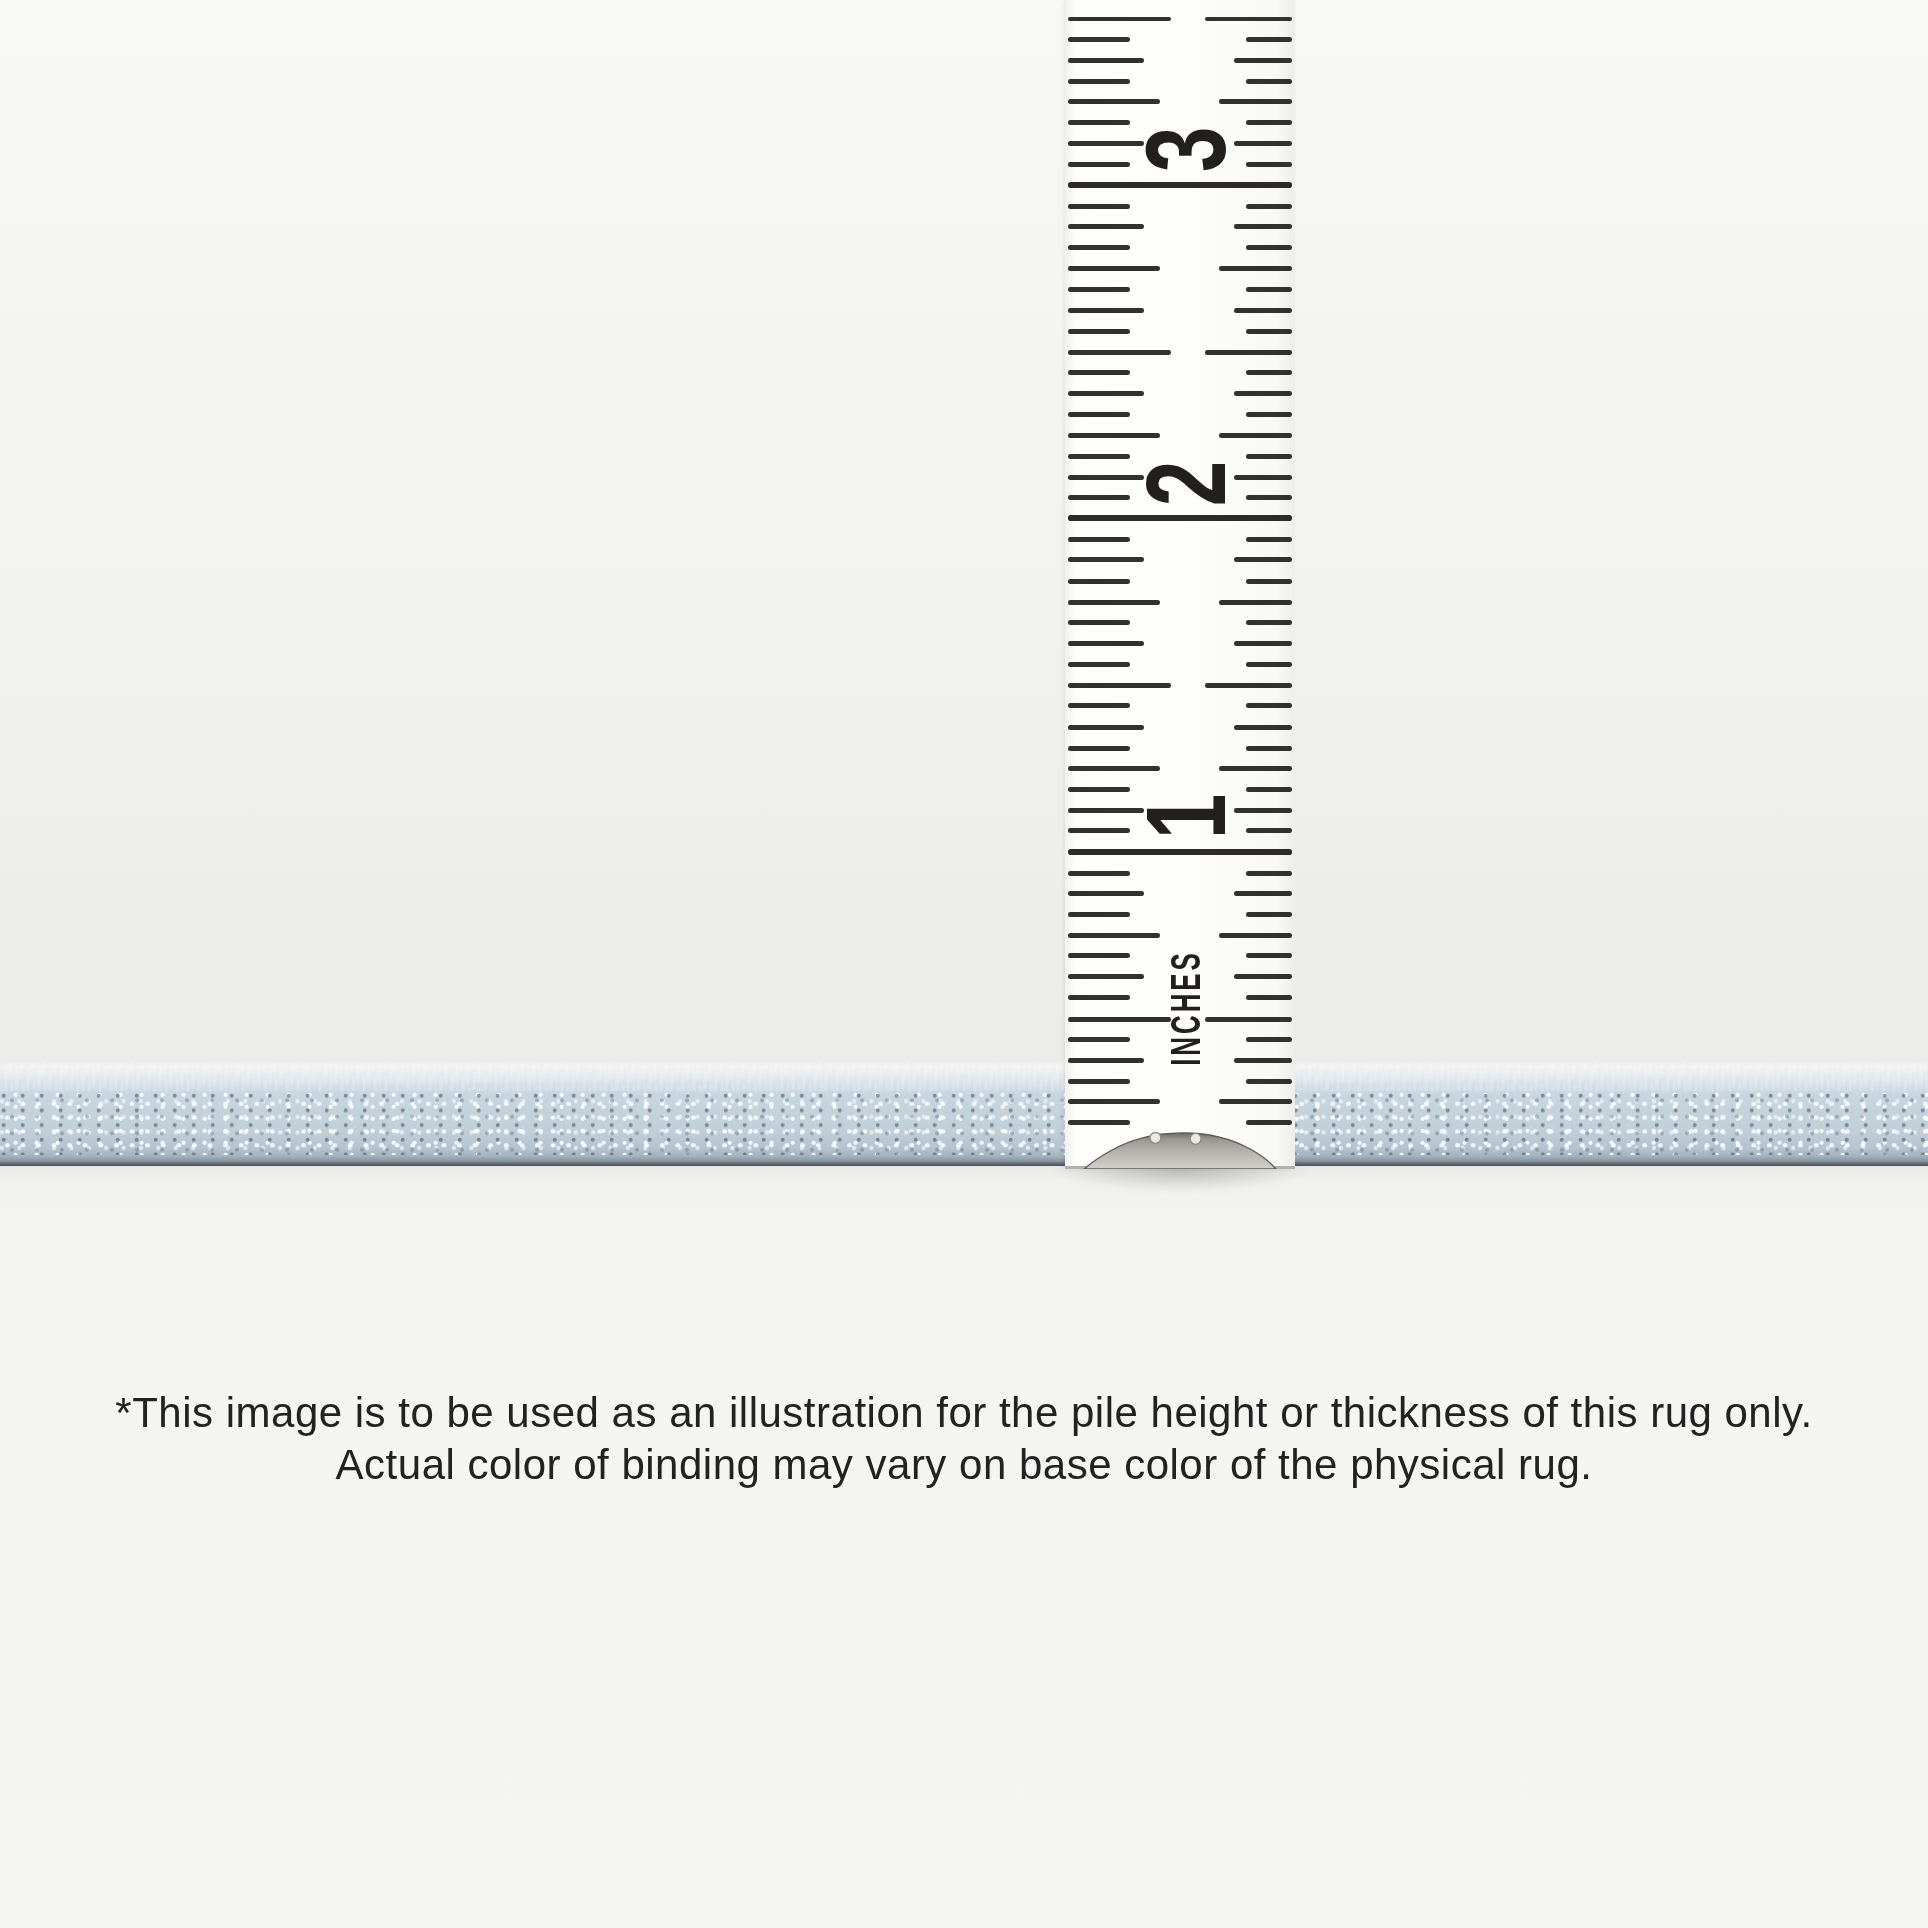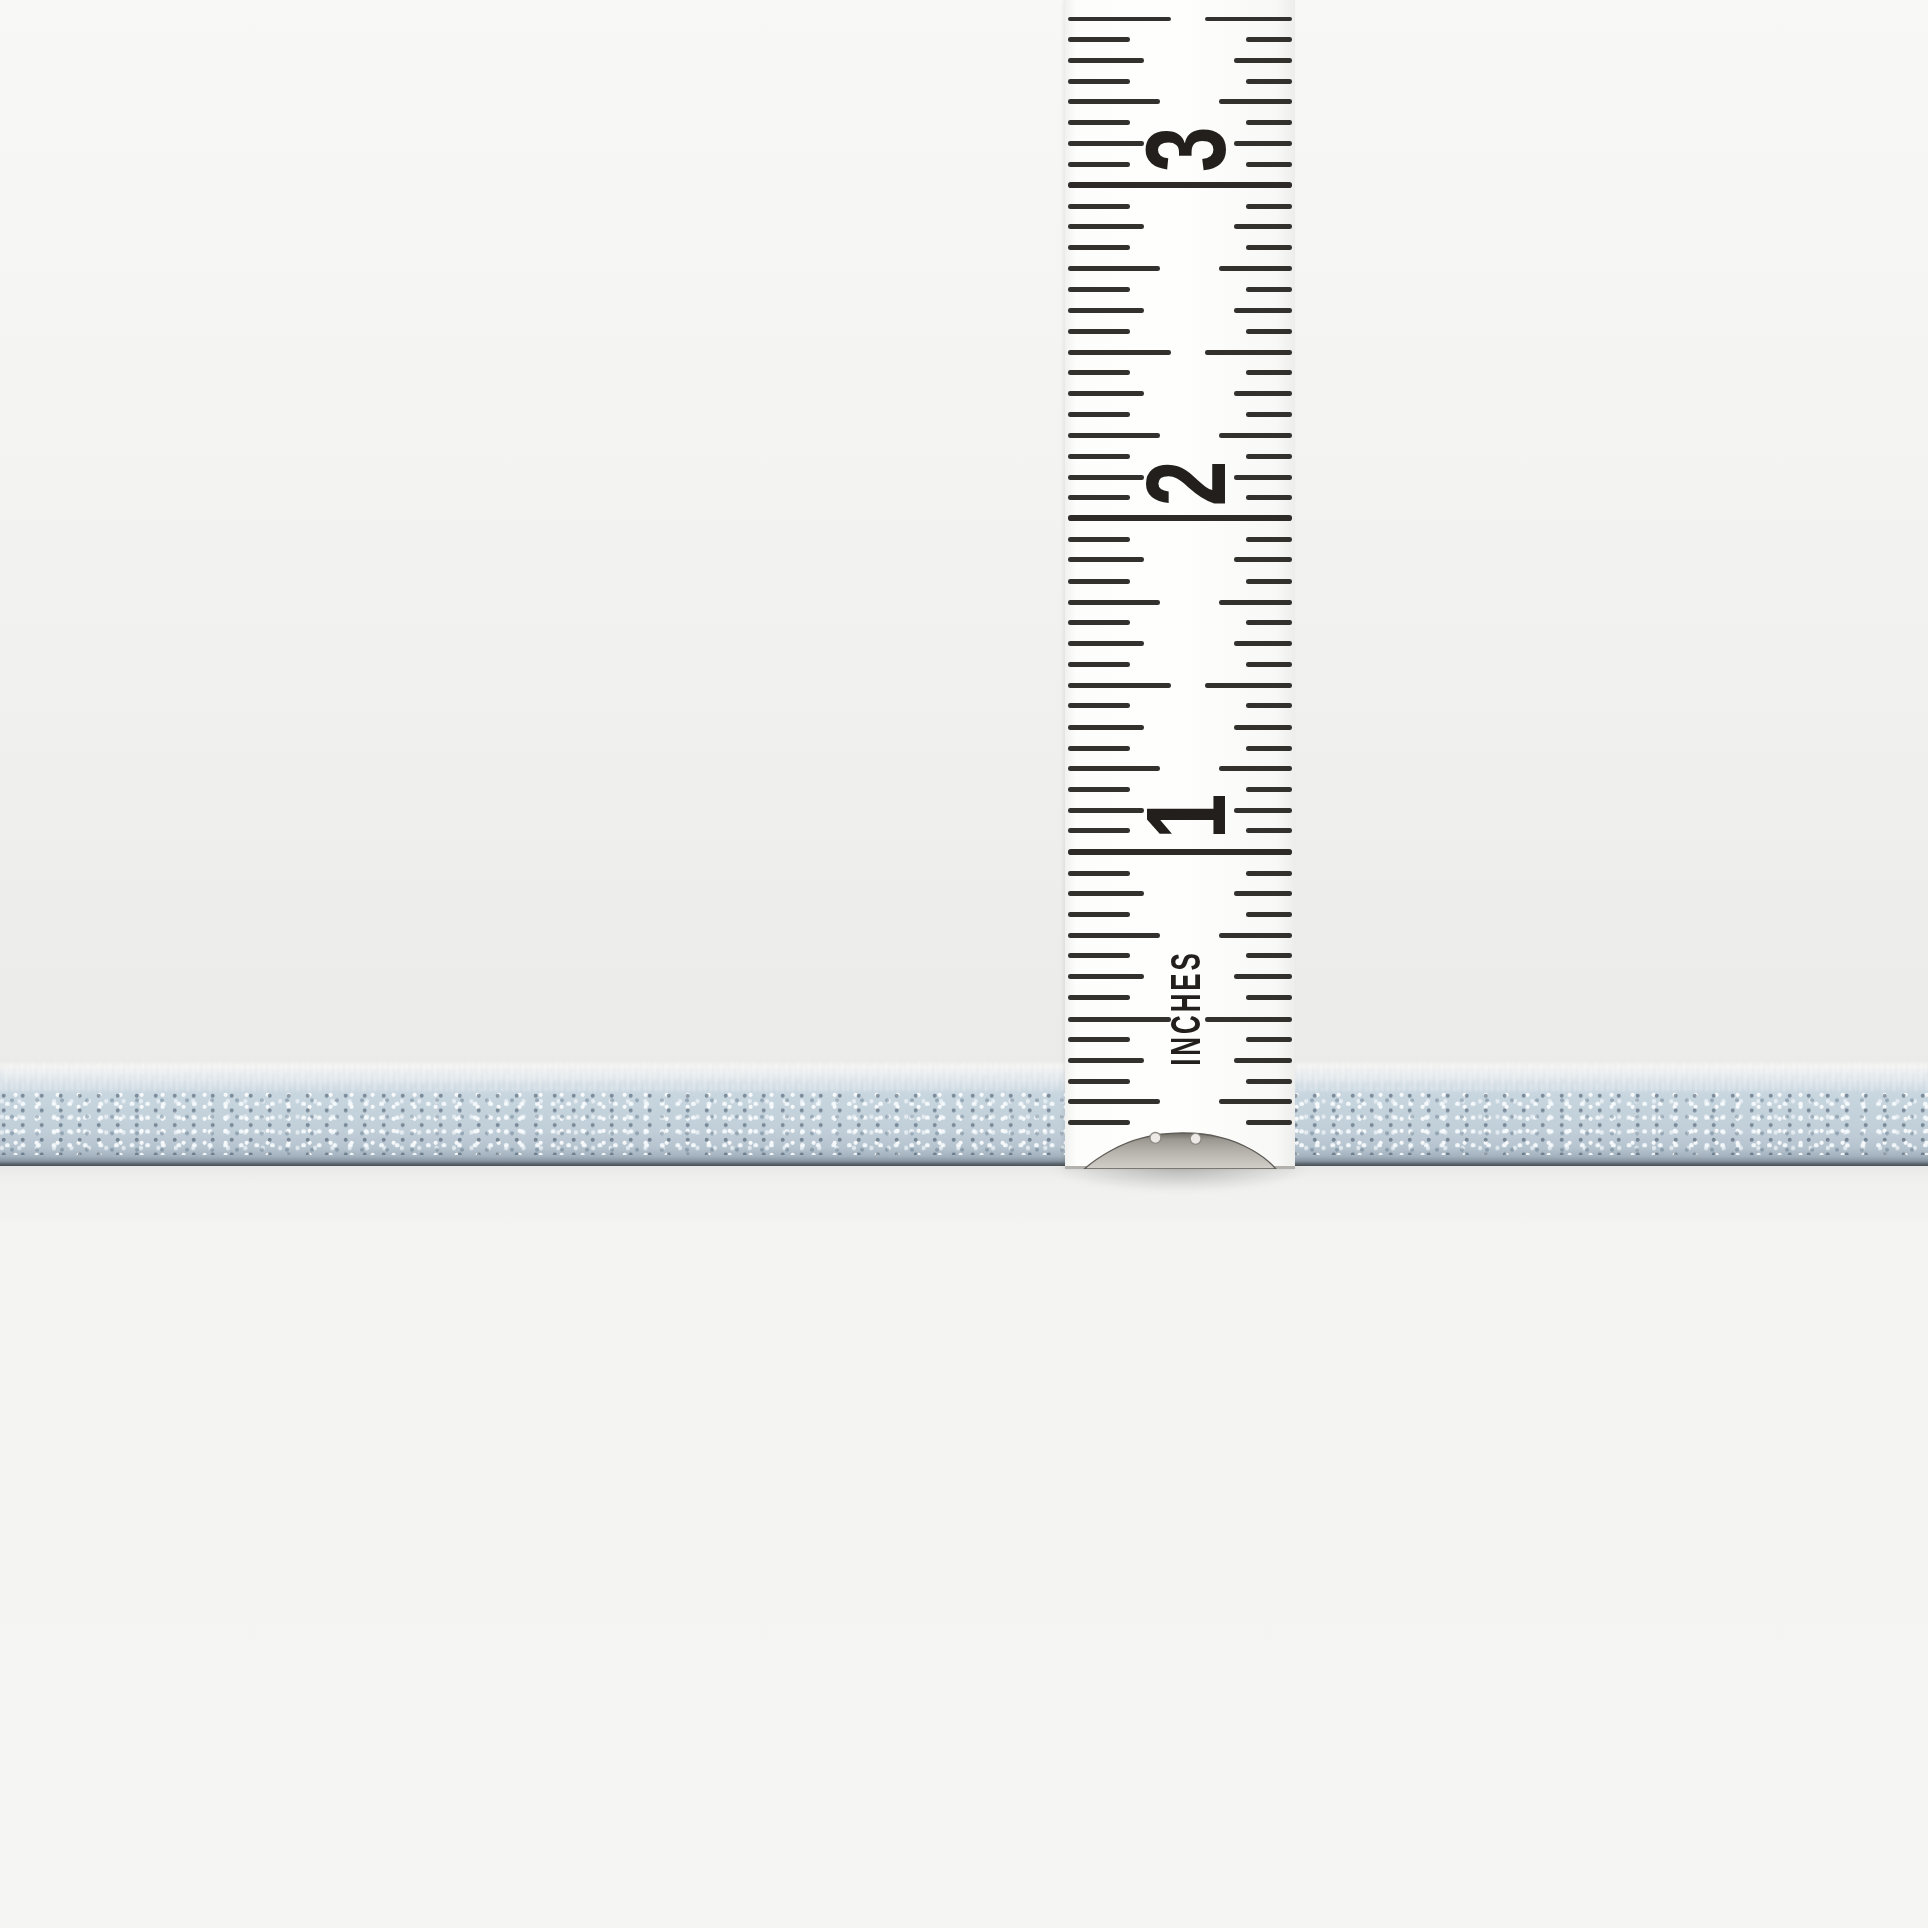--- a/index.html
+++ b/index.html
@@ -243,15 +243,19 @@
       <div class="tick tick-right" style="top: 58px; width: 58px;"></div>
       <div class="tick tick-left" style="top: 37px; width: 62px;"></div>
       <div class="tick tick-right" style="top: 37px; width: 46px;"></div>
       <div class="tick tick-left" style="top: 16.5px; width: 103px;"></div>
       <div class="tick tick-right" style="top: 16.5px; width: 87px;"></div>
       <div class="ruler-num" style="top: 85px;">3</div>
       <div class="ruler-num" style="top: 419px;">2</div>
       <div class="ruler-num" style="top: 752px;">1</div>
     </div>
 
+  <div class="caption">
+    <div>*This image is to be used as an illustration for the pile height or thickness of this rug only.</div>
+    <div>Actual color of binding may vary on base color of the physical rug.</div>
+  </div>
 
 </div>
 
 
 </body></html>

